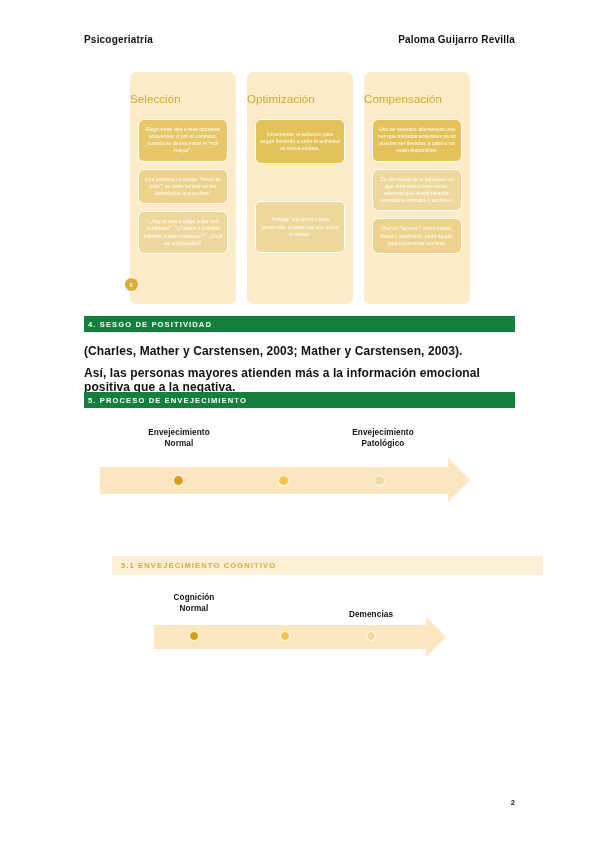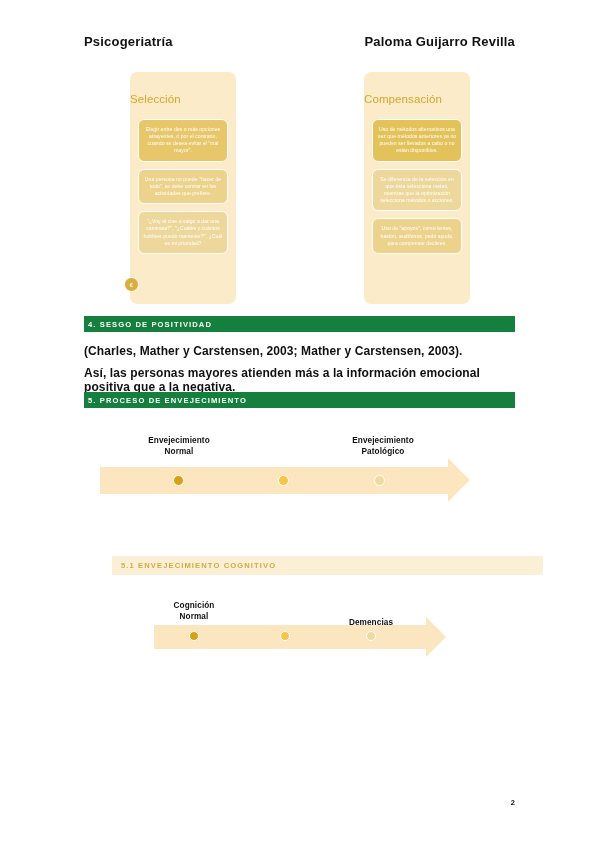--- a/index.html
+++ b/index.html
@@ -21,21 +21,21 @@
 
   
   .running-head {
     position: absolute;
     top: 34px;
     left: 84px;
     right: 84px;
     display: flex;
     justify-content: space-between;
     align-items: baseline;
-    font-size: 13px;
+    font-size: 10px;
     font-weight: bold;
     letter-spacing: 0.2px;
     color: #111111;
   }
 
   
   .soc-figure {
     position: absolute;
     top: 72px;
     left: 130px;
@@ -164,21 +164,20 @@
   .dot.d2 { background: #f4c547; }
   .dot.d3 { background: #eedba0; }
   .arrow-label {
     position: absolute;
     text-align: center;
     font-size: 8.2px;
     font-weight: bold;
     color: #111111;
     line-height: 1.38;
     letter-spacing: 0.1px;
-    margin-top: 8px;
   }
 
   .page-number {
     position: absolute;
     right: 84px;
     top: 798px;
     font-size: 7.5px;
     font-weight: bold;
     color: #111111;
   }
@@ -196,20 +195,26 @@
   <div class="soc-figure">
 
     <div class="soc-col">
       <div class="soc-title">Selección</div>
       <div class="soc-box tone-a">Elegir entre dos o más opciones atrayentes, o por el contrario, cuando se desea evitar el "mal mayor".</div>
       <div class="soc-box tone-b">Una persona no puede "hacer de todo", se debe centrar en las actividades que prefiere.</div>
       <div class="soc-box tone-d">"¿Voy al cine o salgo a dar una caminata?", "¿Cuáles y cuántos hobbies puedo mantener?", ¿Cuál es mi prioridad?</div>
       <div class="soc-badge">€</div>
     </div>
 
+    <div class="soc-col">
+      <div class="soc-title">Optimización</div>
+      <div class="soc-box tone-c tall">Incrementar el esfuerzo para seguir llevando a cabo la actividad de forma exitosa.</div>
+      <div style="height:30px"></div>
+      <div class="soc-box tone-d pad-lg">Trabajar con ahínco para desarrollar el potencial que todos tenemos.</div>
+    </div>
 
     <div class="soc-col">
       <div class="soc-title">Compensación</div>
       <div class="soc-box tone-c">Uso de métodos alternativos una vez que métodos anteriores ya no pueden ser llevados a cabo o no están disponibles.</div>
       <div class="soc-box tone-d">Se diferencia de la selección en que ésta selecciona metas, mientras que la optimización selecciona métodos o acciones.</div>
       <div class="soc-box tone-b">Uso de "apoyos", como lentes, bastón, audífonos, pedir ayuda, para compensar declives.</div>
     </div>
 
   </div>
 

